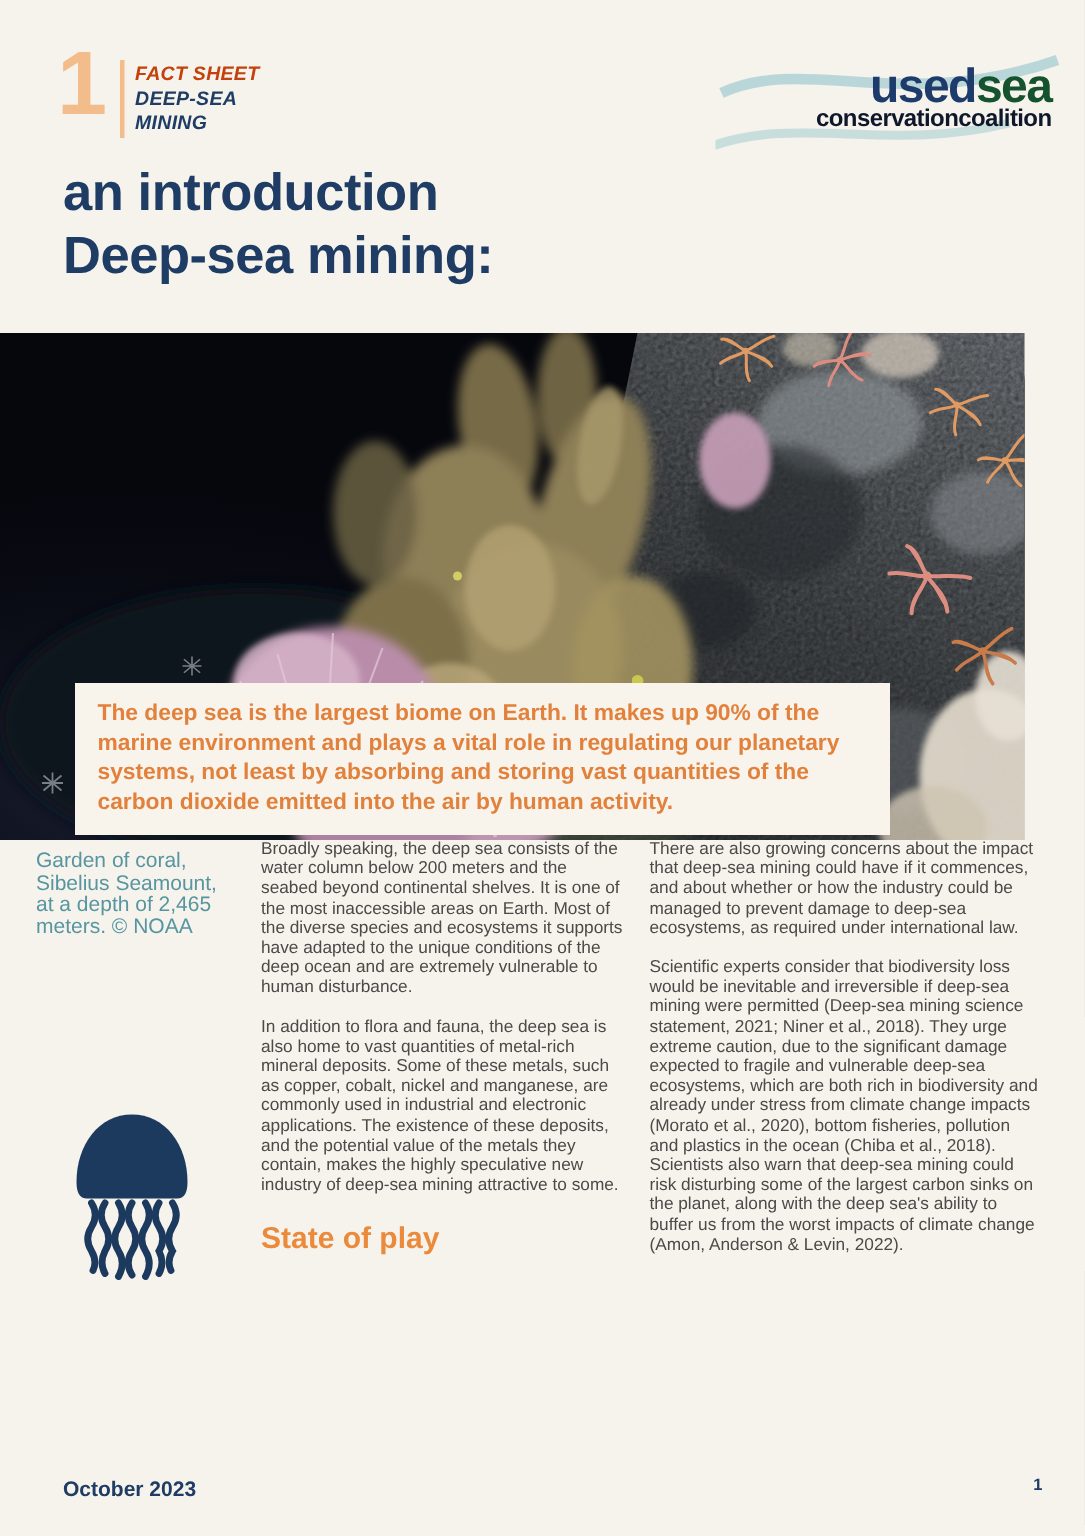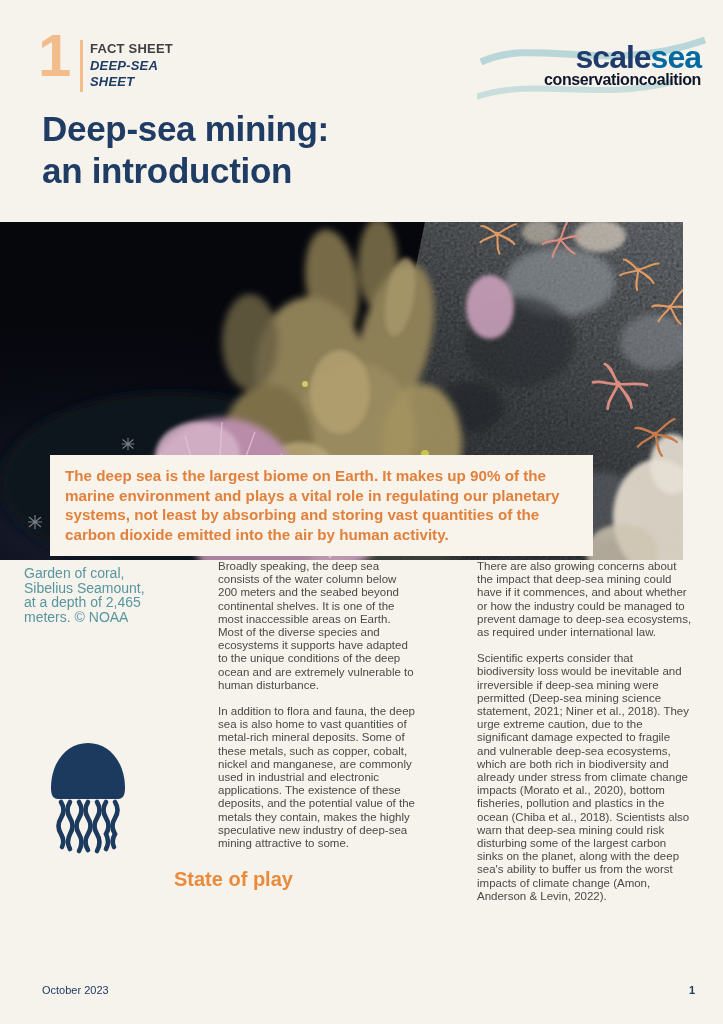--- a/index.html
+++ b/index.html
@@ -15,32 +15,32 @@
     font-size:60px; font-weight:bold; color:#f2bd8b; line-height:60px;
   }
   .kicker-divider{
     position:absolute; left:80px; top:40px; width:3px; height:52px;
     background:#f2bd8b;
   }
   .kicker{
     position:absolute; left:90px; top:41px;
     font-size:13px; font-weight:bold; line-height:16.5px; letter-spacing:.2px;
   }
-  .kicker .k1{ color:#404040; }
+  .kicker .k1{ color:#c2410c;font-style:italic; }
   .kicker .k2,.kicker .k3{ color:#1e3c64;font-style:italic; }
   .logo{
     position:absolute; right:16px; top:32px; width:230px; height:78px;
   }
   .logo svg.waves{ position:absolute; left:0; top:0; }
   .logo .logo-text{
     position:absolute; right:6px; top:10px; text-align:right; white-space:nowrap;
   }
   .logo .l1{ font-size:32px; font-weight:bold; letter-spacing:-1px; line-height:30px; }
   .logo .l1 .deep{ color:#1e3c6b; }
-  .logo .l1 .sea{ color:#0369a1;text-align:right; }
+  .logo .l1 .sea{ color:#14532d;text-align:right; }
   .logo .l2{ font-size:16px; font-weight:bold; letter-spacing:-.4px; line-height:16px; margin-top:0px; }
   .logo .l2 .conservation{ color:#0f172a; }
   .logo .l2 .coalition{ color:#0f172a; }
   
   .page-title{
     position:absolute; left:42px; top:108px;
     font-size:35px; font-weight:bold; color:#1e3c64; line-height:42px;
     letter-spacing:-.3px;
   }
   
@@ -55,64 +55,64 @@
     background:#f8f4ec; padding:11px 15px 12px 15px;
     color:#e2813c; font-weight:bold; font-size:15.2px; line-height:19.5px;
   }
   
   .caption{
     position:absolute; left:24px; top:566px; width:134px;
     color:#5796a0; font-size:14px; line-height:14.5px;
   }
   .jellyfish{ position:absolute; left:44px; top:738px; }
   .col{ position:absolute; top:560px; color:#4a4a48; font-size:11.5px; line-height:13.2px; }
-  .col p{ margin-bottom:13px;margin-left:44px; }
+  .col p{ margin-bottom:13px; }
   .col-middle{ left:174px; width:243px; }
   .col-right{ left:433px; width:259px; }
   .section-heading{
     color:#ea8a3a; font-size:20px; font-weight:bold;
     margin-top:23px; margin-bottom:25px;
   }
   
   .footer-date{
     position:absolute; left:42px; top:984px;
-    font-size:11px; font-weight:normal; color:#1e3c64;
+    font-size:14px; font-weight:bold; color:#1e3c64;
   }
   .footer-page{
     position:absolute; right:28px; top:984px;
     font-size:11px; font-weight:bold; color:#1e3c64;
   }
 </style>
 </head>
 <body>
 
 <div class="page">
 
   <div class="issue-number">1</div>
   <div class="kicker-divider"></div>
   <div class="kicker">
     <div class="k1">FACT SHEET</div>
     <div class="k2">DEEP-SEA</div>
-    <div class="k3">SHEET</div>
+    <div class="k3">MINING</div>
   </div>
 
   <div class="logo">
     <svg class="waves" width="230" height="78" viewBox="0 0 230 78">
       <path d="M4,30 C60,4 125,44 228,8" stroke="#b3d4d7" stroke-width="7" fill="none" opacity="0.9"></path>
       <path d="M-4,66 C55,44 115,70 196,50" stroke="#c2dbdc" stroke-width="6" fill="none" opacity="0.9"></path>
     </svg>
     <div class="logo-text">
-      <div class="l1"><span class="deep">scale</span><span class="sea">sea</span></div>
+      <div class="l1"><span class="deep">used</span><span class="sea">sea</span></div>
       <div class="l2"><span class="conservation">conservation</span><span class="coalition">coalition</span></div>
     </div>
   </div>
 
   <h1 class="page-title">
+    <div>an introduction</div>
     <div>Deep-sea mining:</div>
-    <div>an introduction</div>
   </h1>
 
   <div class="hero">
     <svg width="683" height="338" viewBox="0 0 683 338" preserveAspectRatio="none">
       <defs>
         <linearGradient id="rockGrad" x1="1" y1="0" x2="0.2" y2="1">
           <stop offset="0" stop-color="#7b8085"></stop>
           <stop offset="0.5" stop-color="#4b4f53"></stop>
           <stop offset="1" stop-color="#303337"></stop>
         </linearGradient>

